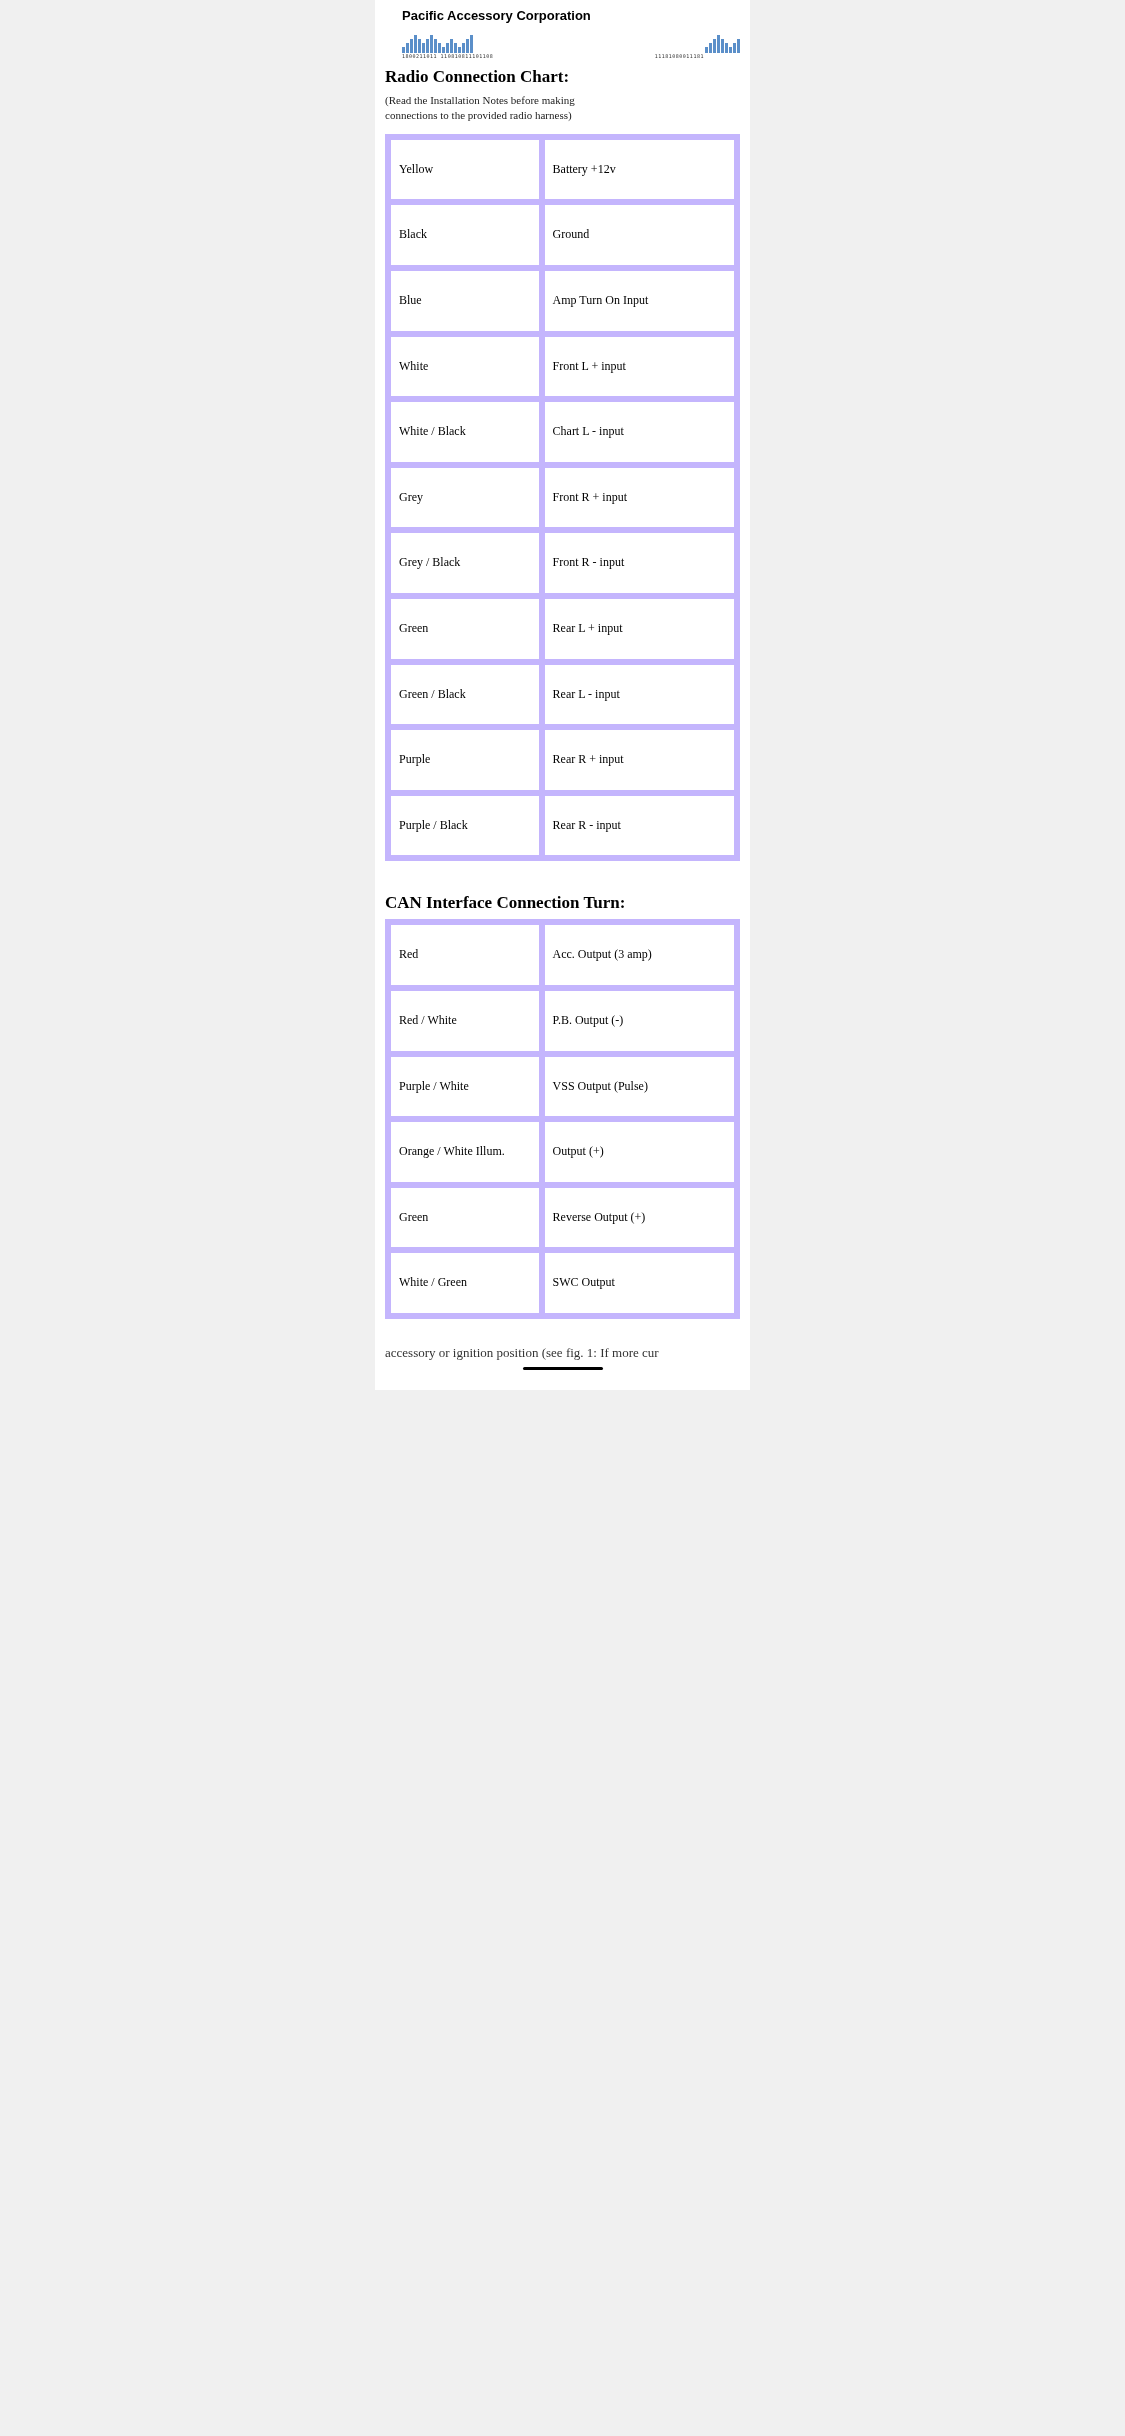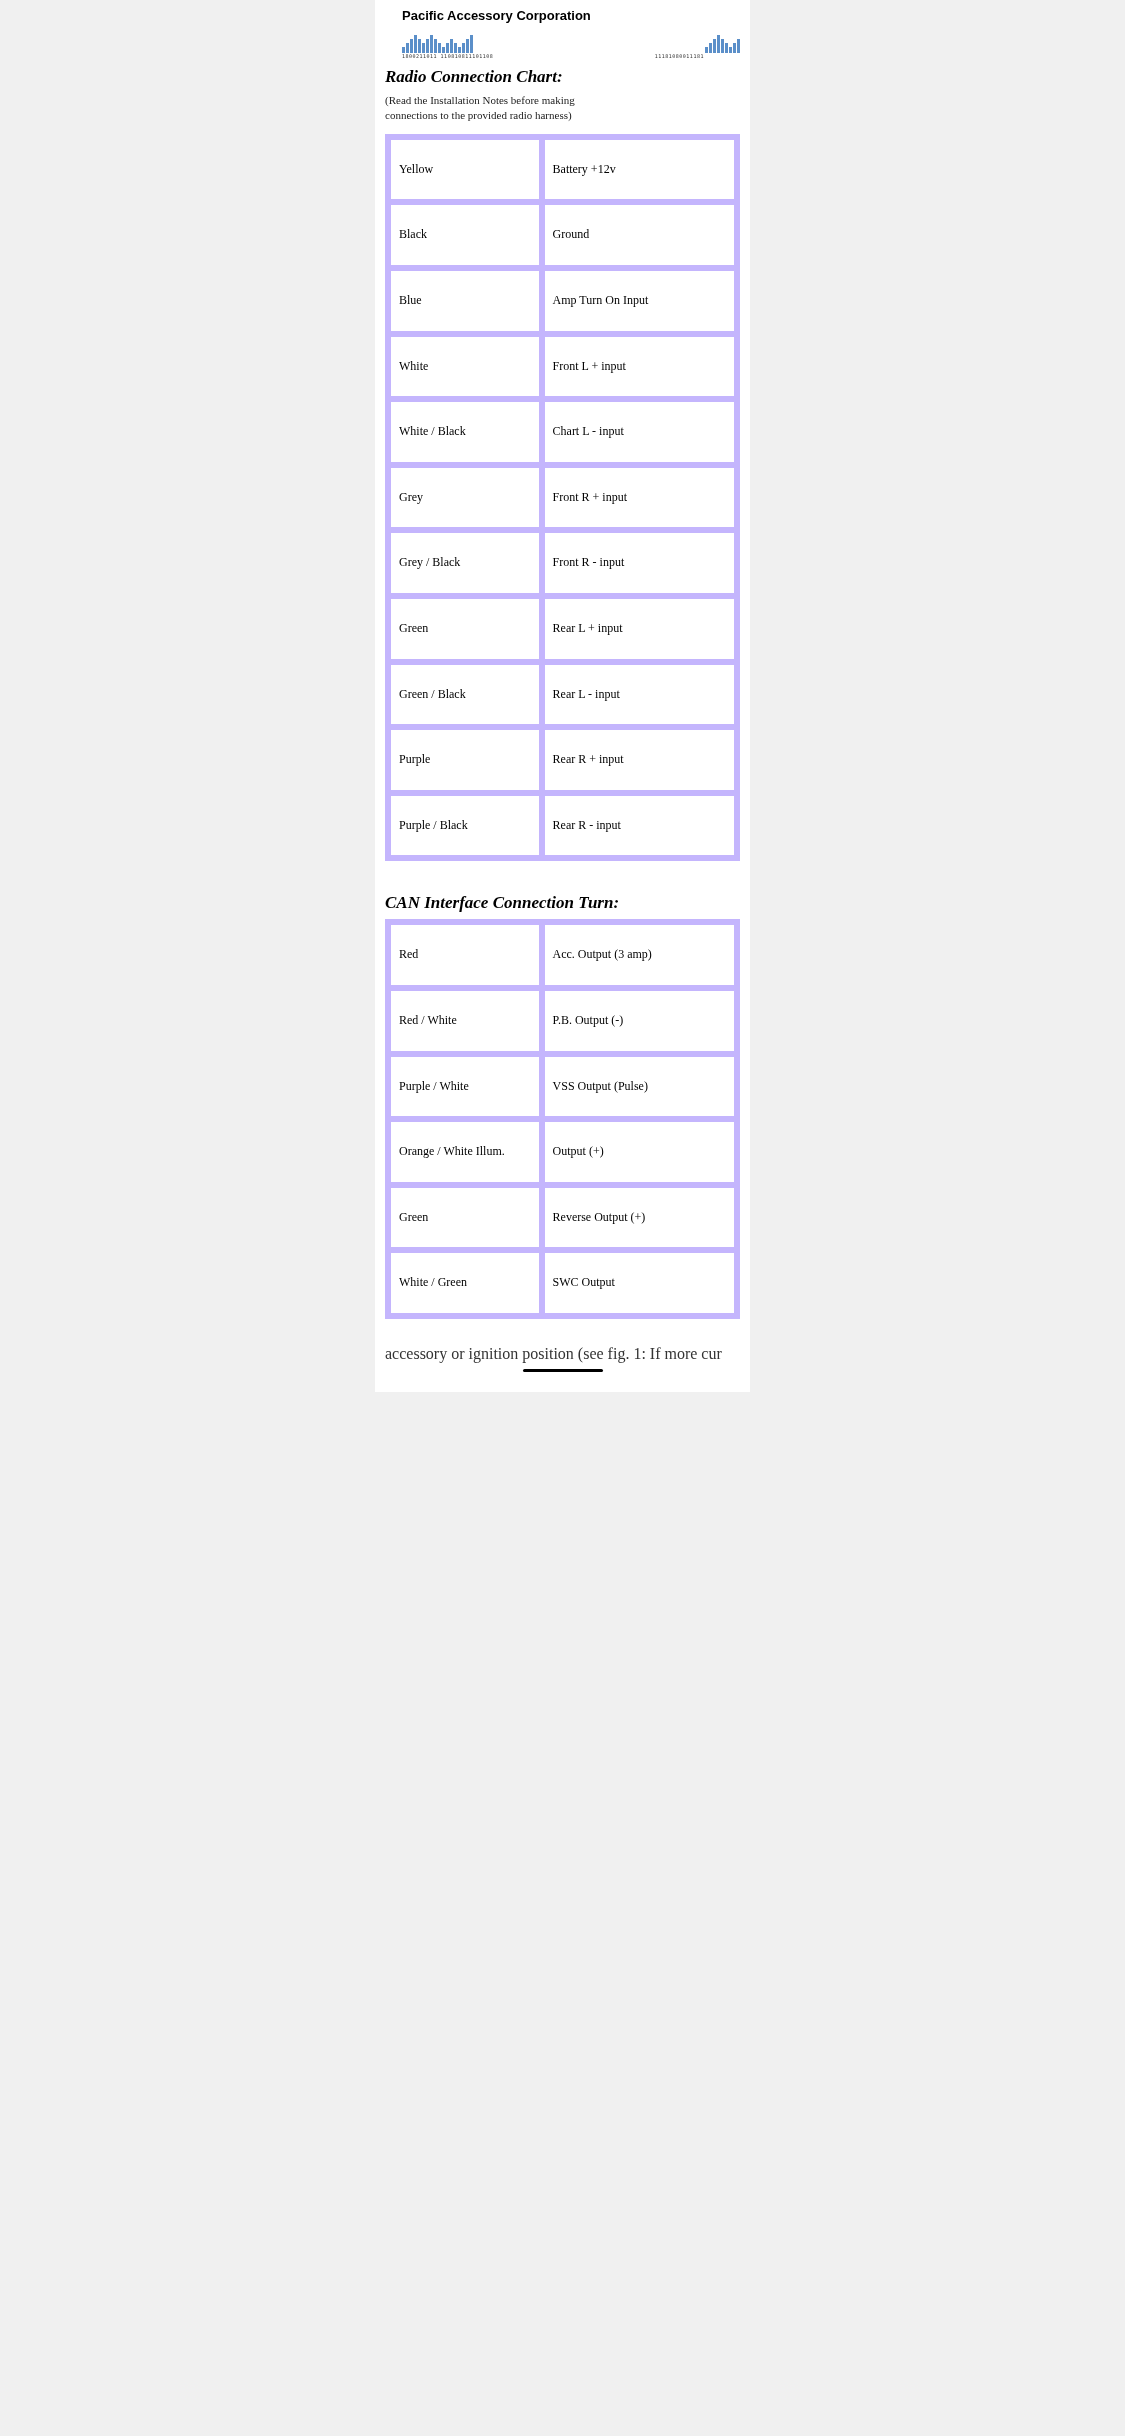--- a/index.html
+++ b/index.html
@@ -60,21 +60,20 @@
       margin-bottom: 4px;
       font-family: monospace;
     }
 
     
     .content {
       padding: 4px 10px 20px 10px;
     }
 
     .chart-title {
-      font-style: italic;
       font-weight: bold;
       font-size: 17px;
       color: #000;
       margin-bottom: 6px;
     }
 
     .subtitle {
       font-size: 11px;
       color: #222;
       margin-bottom: 10px;
@@ -103,21 +102,21 @@
     table td:last-child {
       width: 56%;
       border-radius: 14px;
     }
 
     .section-gap {
       height: 16px;
     }
 
     .footer-text {
-      font-size: 16px;
+      font-size: 13px;
       color: #333;
       margin-top: 20px;
       padding-top: 6px;
     }
 
     .footer-line {
       width: 80px;
       height: 3px;
       background: #000;
       border-radius: 2px;

